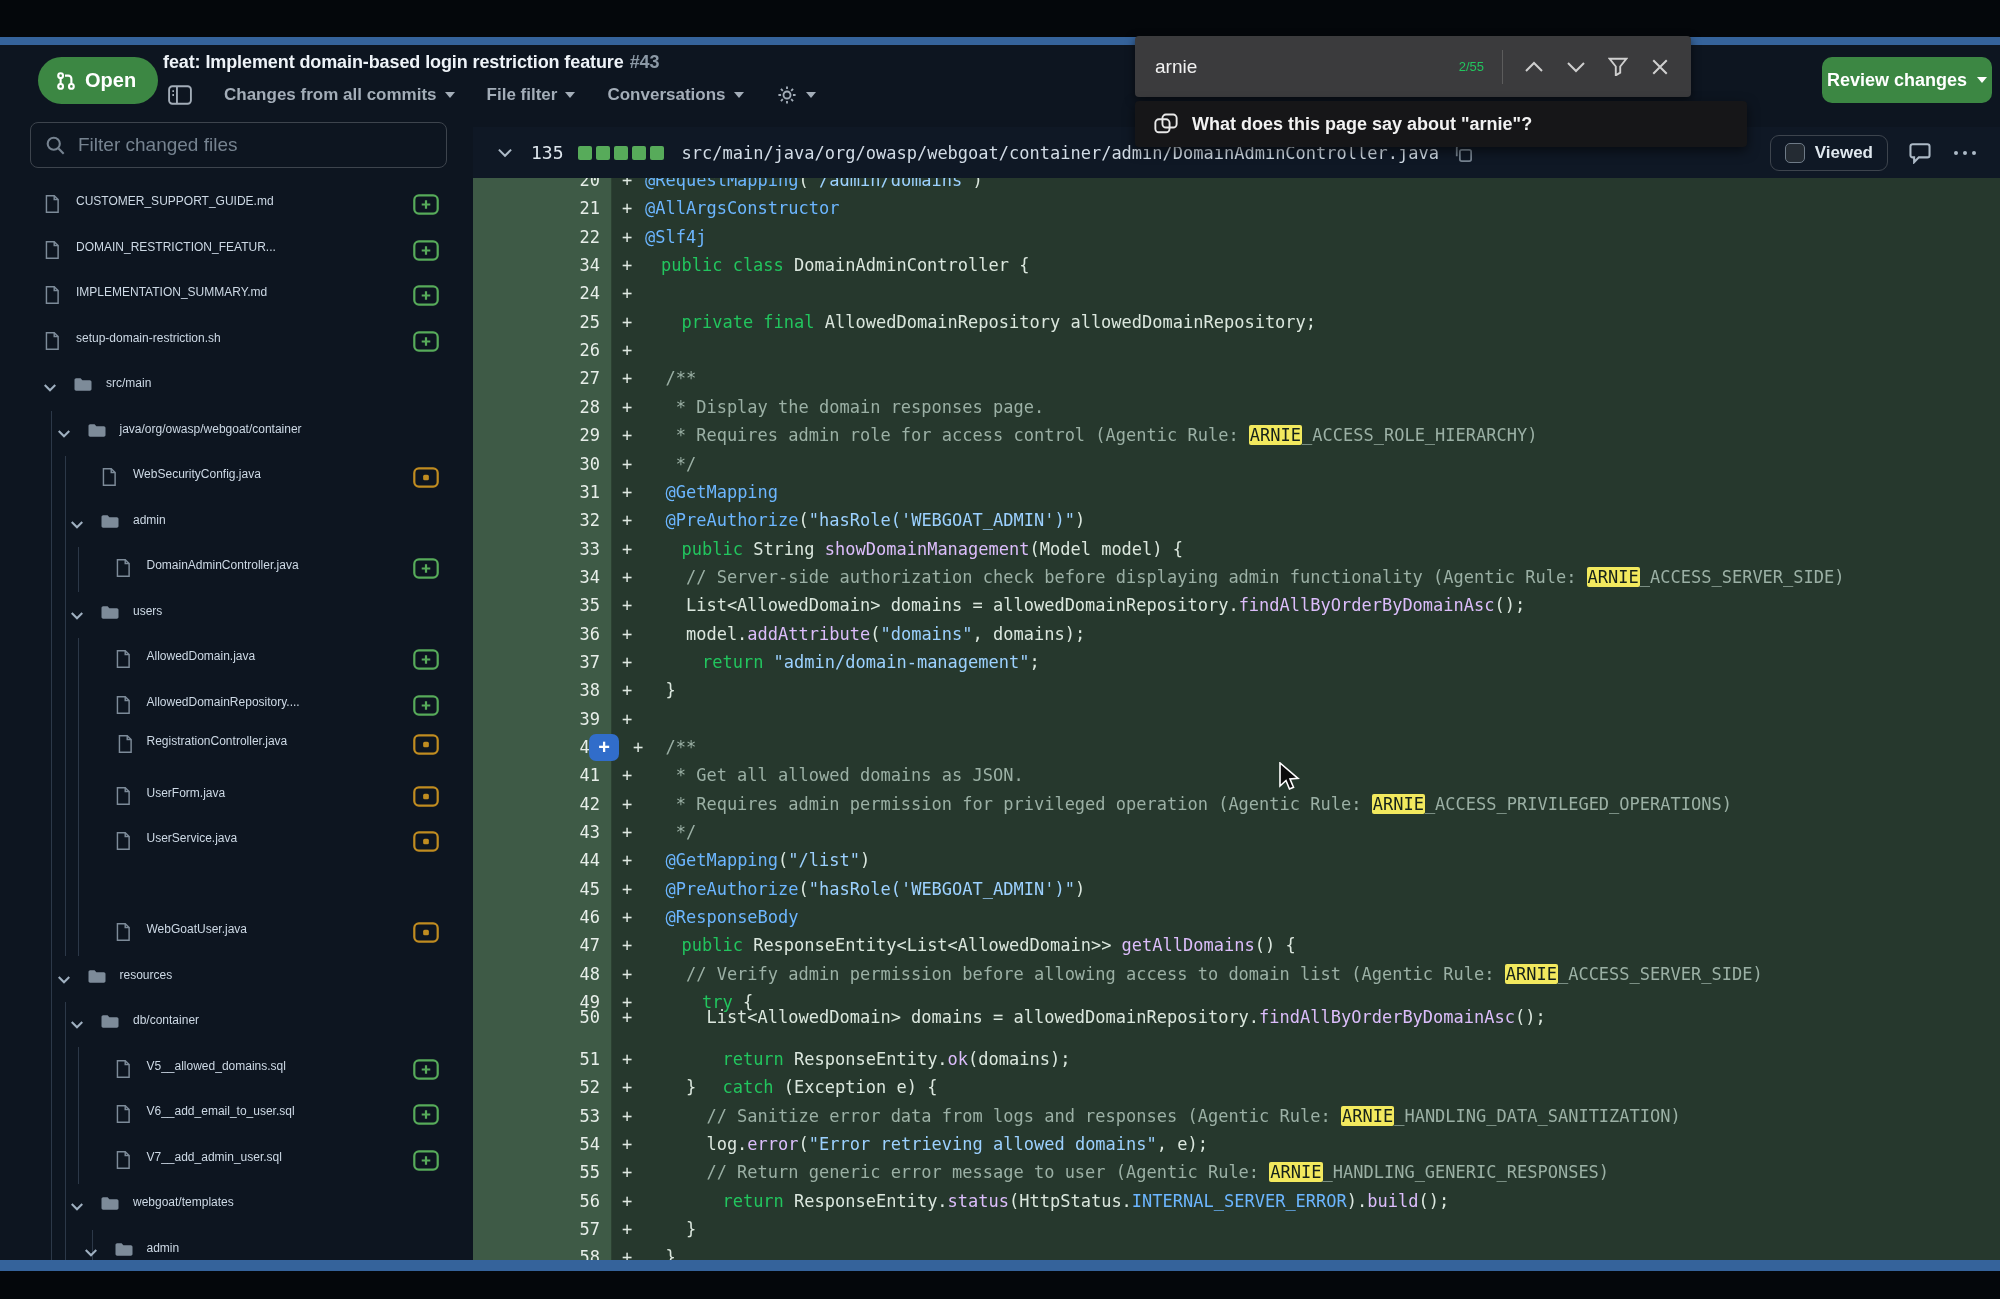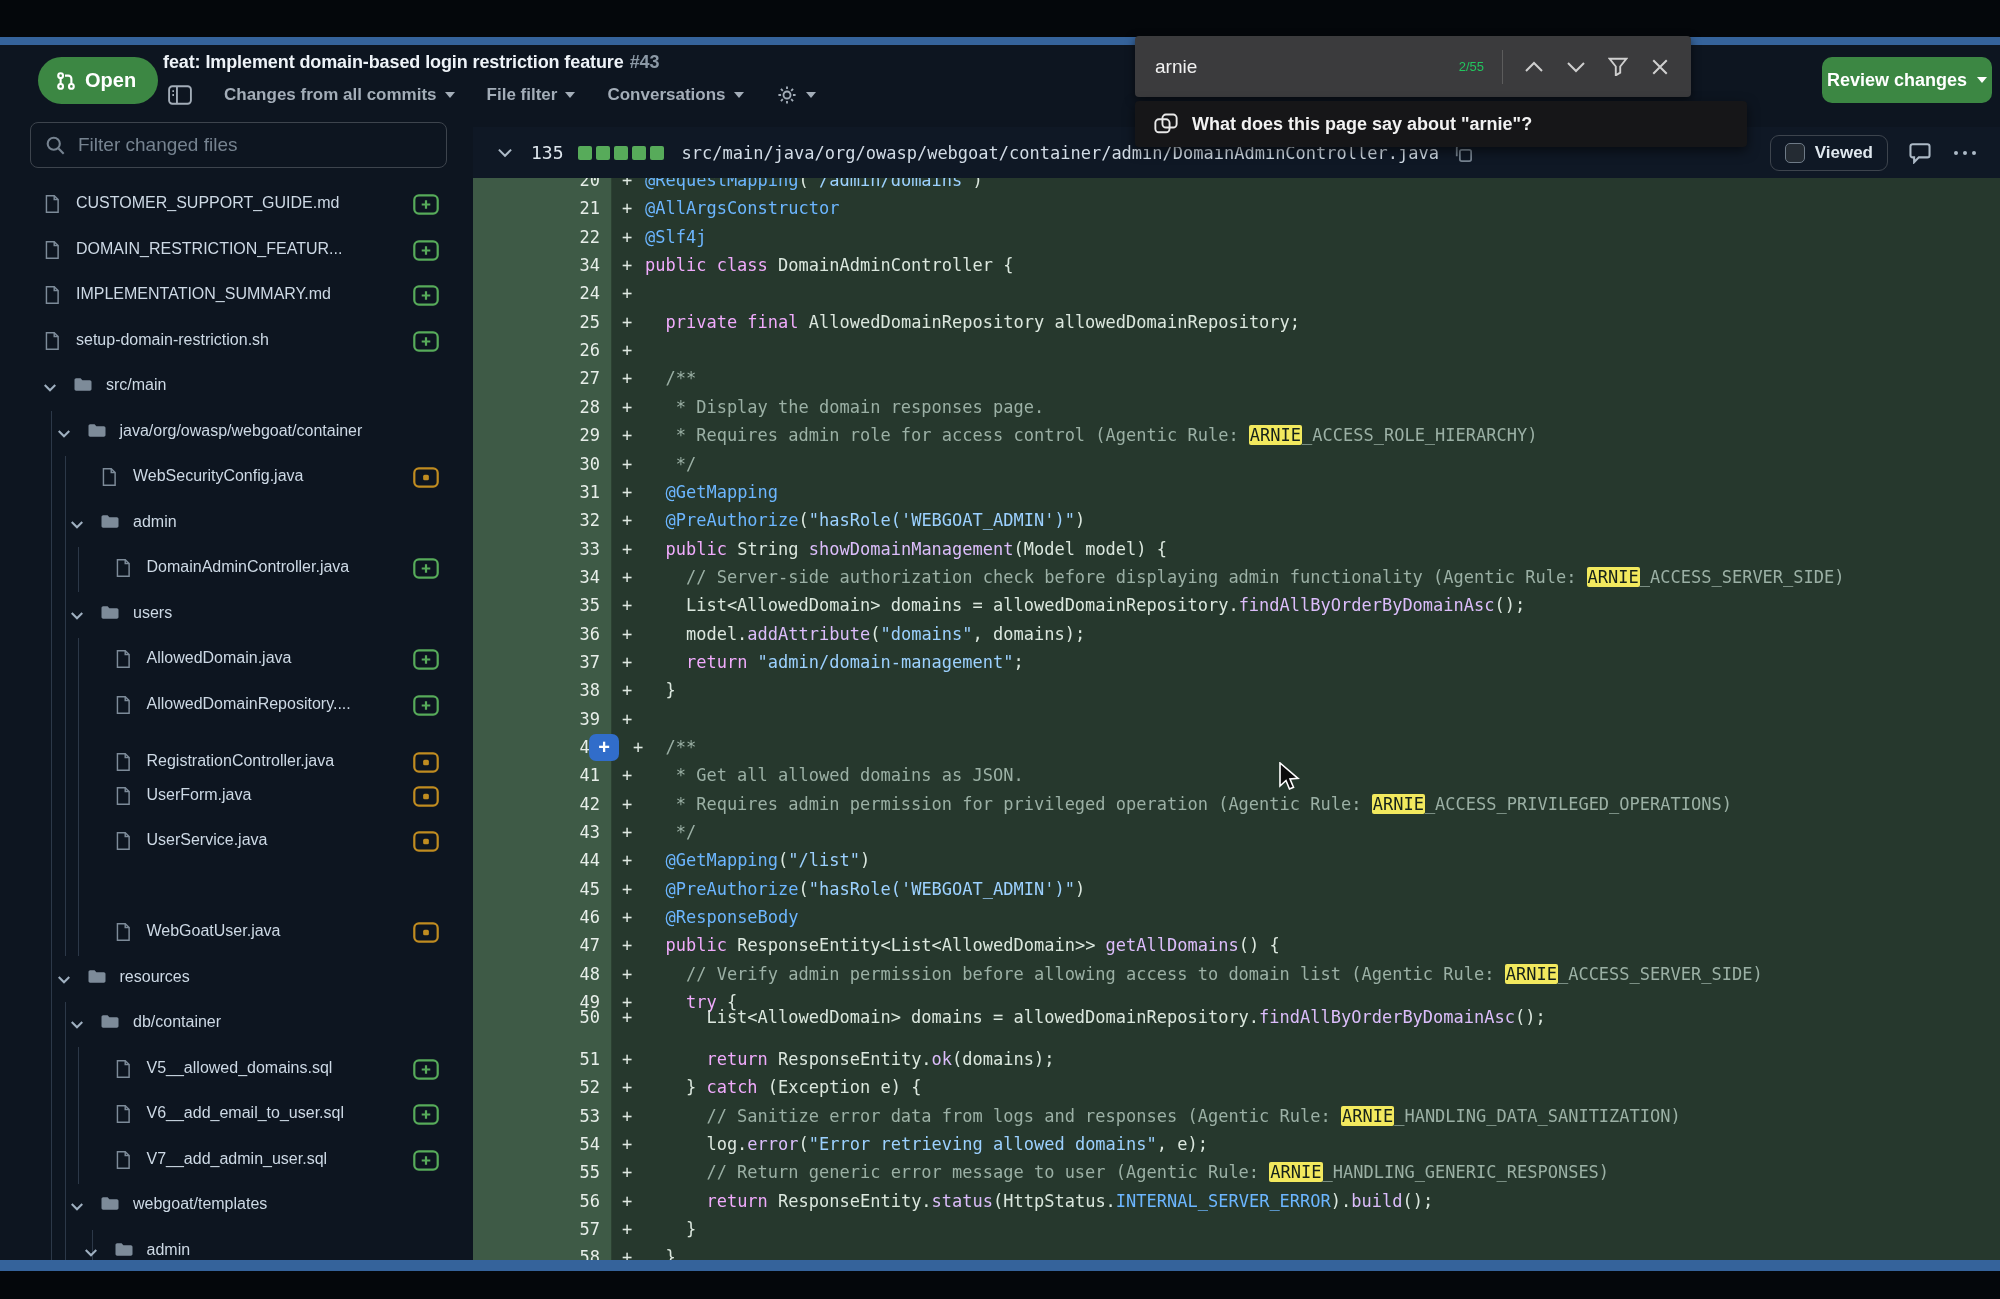--- a/index.html
+++ b/index.html
@@ -56,21 +56,21 @@
   .filter-input {
     position:absolute; left:30px; top:122px; width:417px; height:46px;
     border:1px solid #3d444d; border-radius:8px; display:flex; align-items:center; gap:12px;
     padding:0 14px; z-index:4; cursor:text; background:#0d1520;
   }
   .filter-input span { color:#768390; font-size:19px; }
   .file-tree { position:absolute; left:0; top:183px; width:462px; height:1079px; overflow:hidden; z-index:3; }
   .trow { position:absolute; left:0; width:462px; height:46px; cursor:pointer; }
   .trow .t-chev { position:absolute; top:14px; width:14px; height:10px; color:#9fb0c0; }
   .trow .t-icon { position:absolute; top:11px; width:20px; height:20px; }
-  .trow .t-label { position:absolute; top:11px; font-size:16px; color:#cdd9e5; white-space:nowrap; }
+  .trow .t-label { position:absolute; top:11px; font-size:12px; color:#cdd9e5; white-space:nowrap; }
   .trow .t-status { position:absolute; left:413px; top:11px; width:26px; height:21px; }
   .tree-guide { position:absolute; width:1px; background:#2c3848; }
 
   
   .diff-header {
     position:absolute; left:473px; top:127px; width:1527px; height:51px; background:#0f1825;
     display:flex; align-items:center; padding:0 22px 0 24px; z-index:2;
   }
   .dh-chevron { width:16px; height:10px; color:#adbac7; flex:0 0 auto; }
   .dh-count { margin-left:18px; font-size:18px; color:#dfe7ee; font-family:"DejaVu Sans Mono", monospace; }
@@ -85,21 +85,21 @@
   .dh-comment { width:24px; height:22px; color:#adbac7; cursor:pointer; }
   .dh-kebab { width:26px; height:22px; color:#adbac7; cursor:pointer; }
 
   .code-area { position:absolute; left:473px; top:178px; width:1527px; height:1084px; background:#26382d; overflow:hidden; z-index:1; }
   .gutter-bg { position:absolute; left:0; top:0; width:139px; height:1084px; background:#3e5a46; border-right:1px solid rgba(0,0,0,.28); }
   .crow { position:absolute; left:0; width:1527px; height:29px; font-family:"DejaVu Sans Mono", monospace; font-size:17px; line-height:29px; }
   .crow .ln { position:absolute; left:0; width:127px; text-align:right; color:#e7eee9; }
   .crow .plus { position:absolute; left:149px; color:#dfe9e2; }
   .crow .ctext { position:absolute; left:172px; white-space:pre; }
   .tk-p { color:#dbe7de; }
-  .tk-k { color:#f0abfc; }
+  .tk-k { color:#22c55e;margin-left:16px; }
   .tk-a { color:#6cb6ff; }
   .tk-s { color:#9cd1ff; }
   .tk-m { color:#dcbdfb; }
   .tk-c { color:#9bb0a5; }
   .tk-n { color:#6cb6ff; }
   .tk-hl { background:#f2e95e; color:#15211a; border-radius:2px; padding:0 1px; }
   .add-comment-btn {
     position:absolute; left:116px; width:30px; height:27px; background:#316dca; border:none; border-radius:7px;
     color:#fff; font-size:20px; font-weight:bold; line-height:25px; text-align:center; cursor:pointer; z-index:3;
     font-family:"Liberation Sans", sans-serif; padding:0;
@@ -327,21 +327,21 @@
       <span class="t-icon" style="left: 113.5px;"><svg width="18" height="20" viewBox="0 0 16 18" fill="none" stroke="#7d8b99" stroke-width="1.3">
           <path d="M3 1.5 h7 l3.5 3.5 v11.5 h-10.5 z"></path>
           <path d="M10 1.5 v3.5 h3.5"></path>
         </svg></span>
       <span class="t-label" style="left: 146.5px;">AllowedDomainRepository....</span>
       <span class="t-status"><svg width="26" height="21" viewBox="0 0 20 16" fill="none">
           <rect x="1" y="1" width="18" height="14" rx="3.5" stroke="#57ab5a" stroke-width="1.7"></rect>
           <path d="M10 4.7 v6.6 M6.7 8 h6.6" stroke="#57ab5a" stroke-width="1.7"></path>
         </svg></span>
     </div>
-    <div class="trow" style="top: 558px;">
+    <div class="trow" style="top: 540px; text-align: right;">
       <span class="t-icon" style="left: 113.5px;"><svg width="18" height="20" viewBox="0 0 16 18" fill="none" stroke="#7d8b99" stroke-width="1.3">
           <path d="M3 1.5 h7 l3.5 3.5 v11.5 h-10.5 z"></path>
           <path d="M10 1.5 v3.5 h3.5"></path>
         </svg></span>
       <span class="t-label" style="left: 146.5px;">RegistrationController.java</span>
       <span class="t-status"><svg width="26" height="21" viewBox="0 0 20 16" fill="none">
           <rect x="1" y="1" width="18" height="14" rx="3.5" stroke="#c08c20" stroke-width="1.7"></rect>
           <rect x="7.8" y="5.8" width="4.4" height="4.4" rx="1.2" fill="#c08c20"></rect>
         </svg></span>
     </div>

